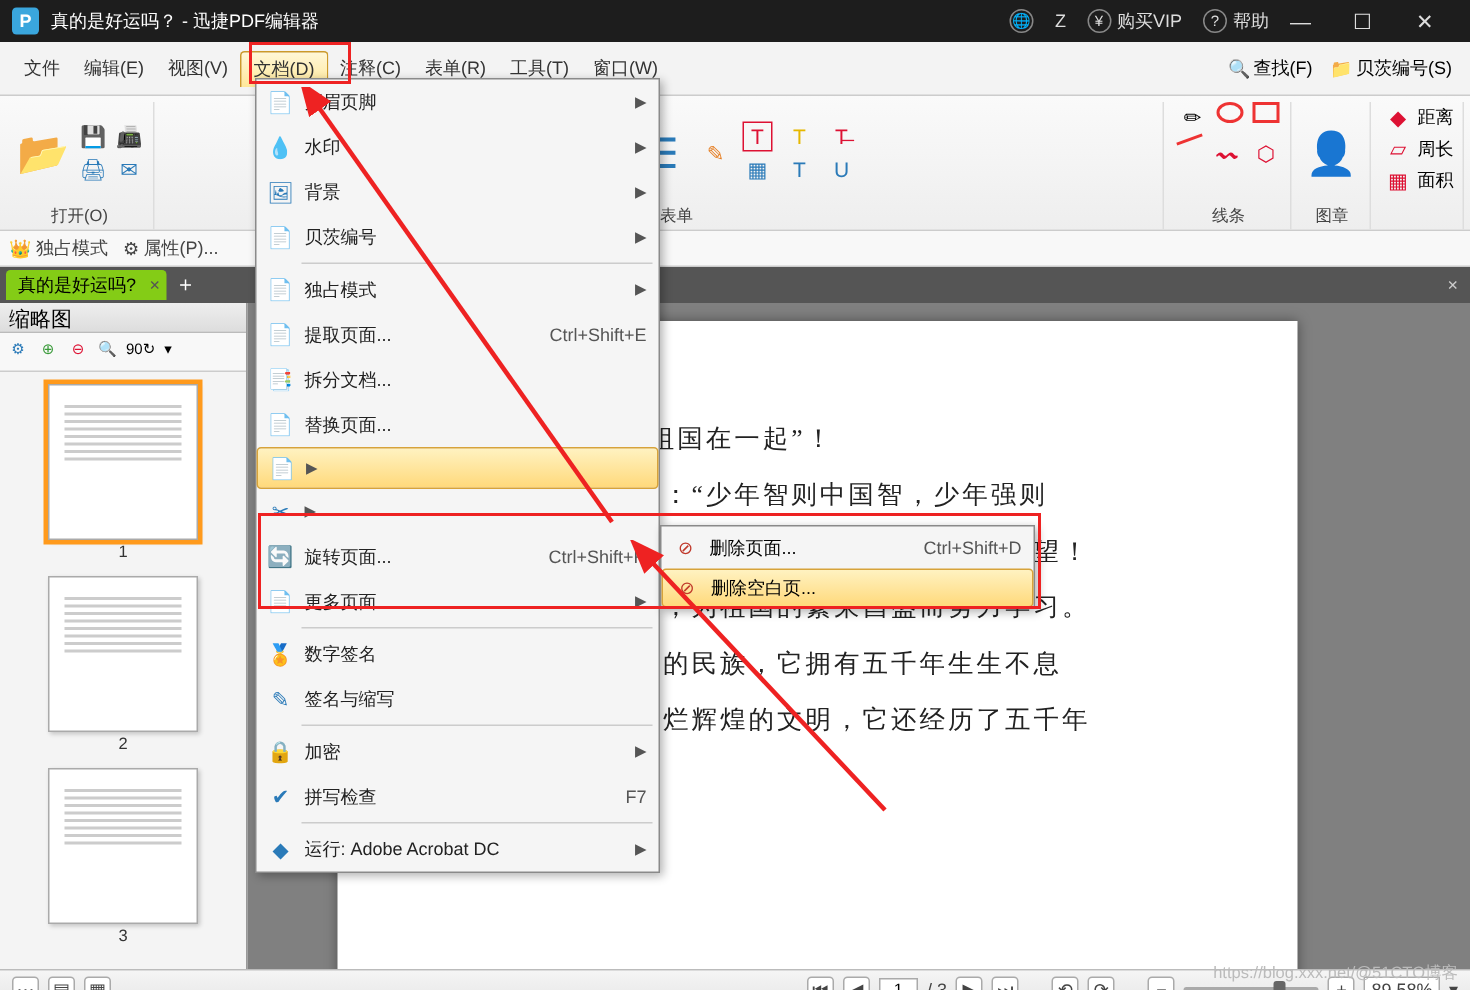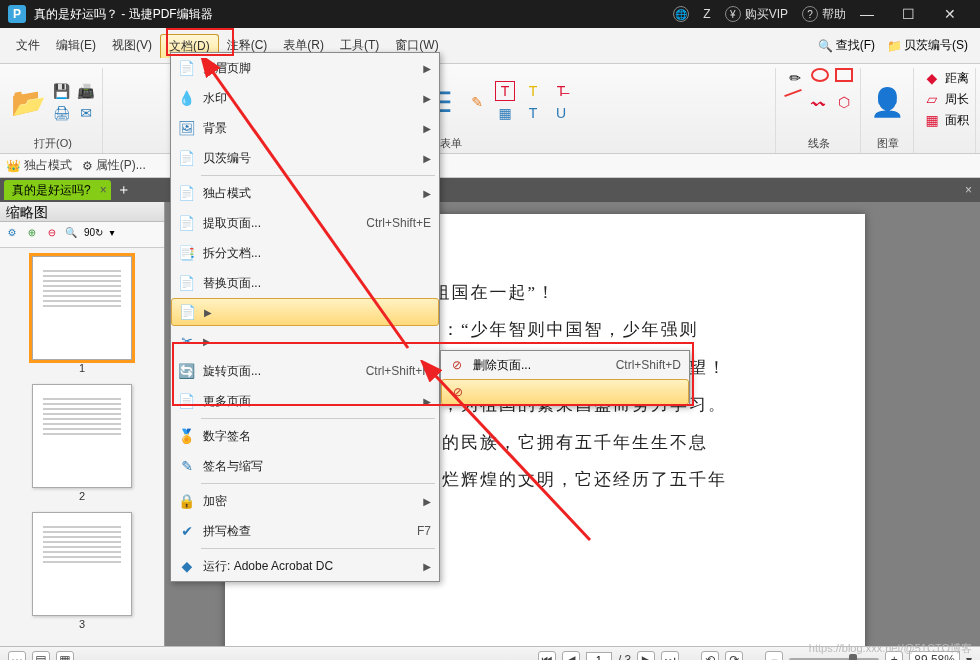--- a/index.html
+++ b/index.html
@@ -376,20 +376,21 @@
     </div>
   </div>
 <div class="submenu" id="submenu">
     <div class="row">
       <span class="ico">⊘</span>
       <span class="lbl">删除页面...</span>
       <span class="sc">Ctrl+Shift+D</span>
     </div>
     <div class="row hot">
       <span class="ico">⊘</span>
+      <span class="lbl">删除空白页...</span>
     </div>
   </div>
 
 <div class="redbox" style="left:166px;top:28px;width:68px;height:28px"></div>
 <div class="redbox" style="left:172px;top:342px;width:522px;height:64px"></div>
 <svg class="arrow" style="left:198px;top:58px" width="220" height="300">
   <defs>
       <marker id="ah1" markerWidth="10" markerHeight="10" refX="2" refY="3" orient="auto">
         <path d="M0,0 L0,6 L8,3 z" fill="#e22"></path>
       </marker>

